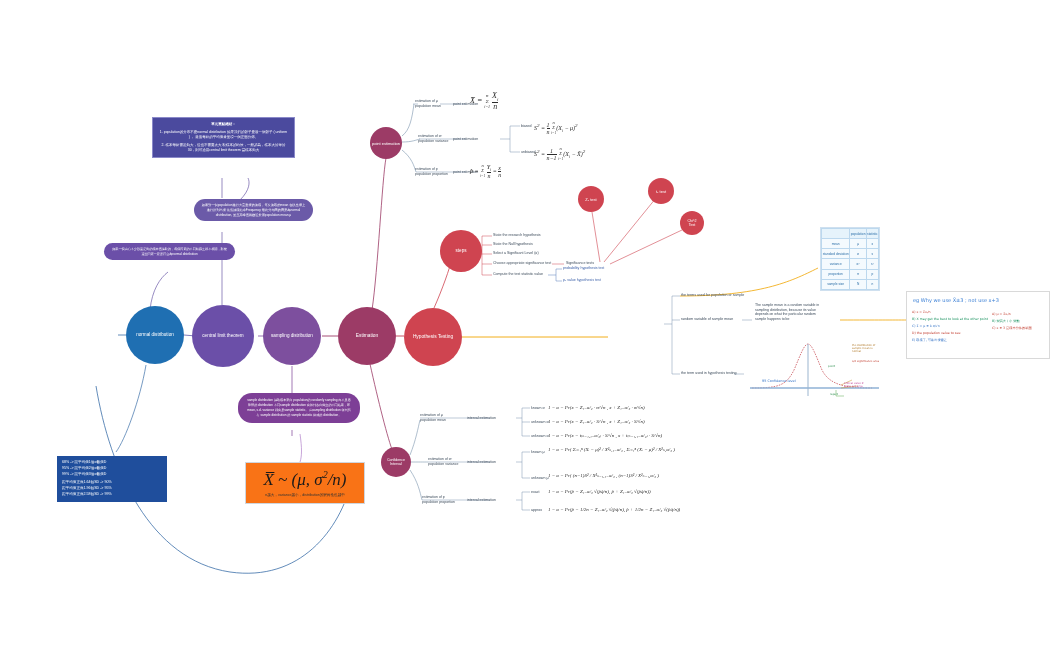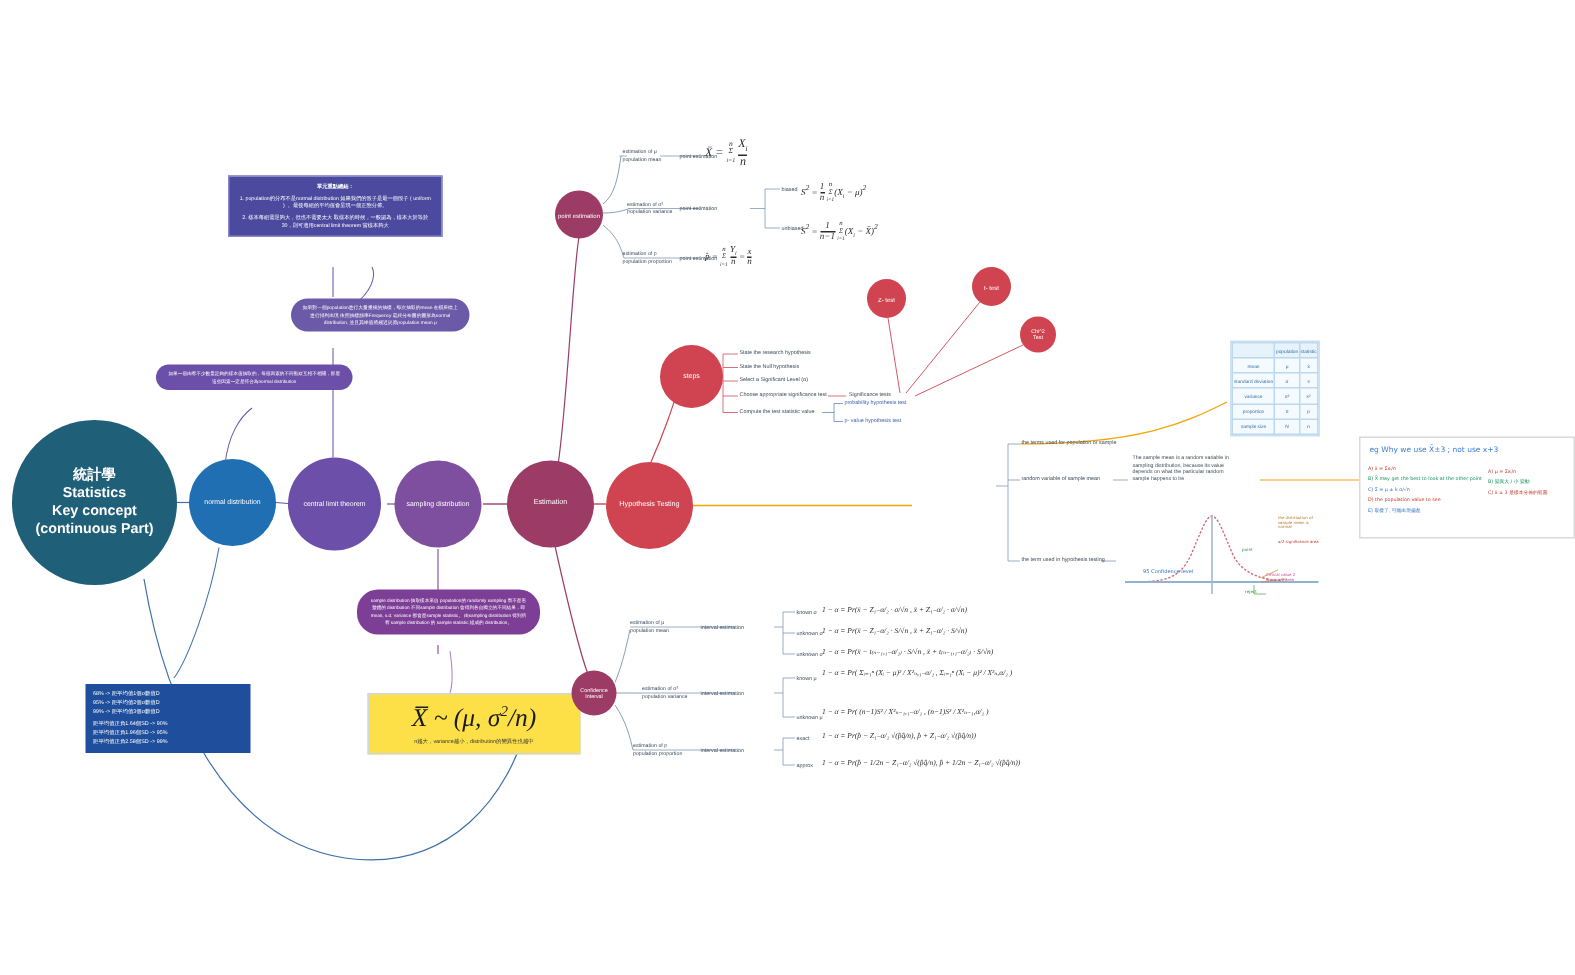--- a/index.html
+++ b/index.html
@@ -38,22 +38,22 @@
 
   .leaf{position:absolute;font-size:3.6px;color:#3b4a5a;white-space:nowrap;
         line-height:1.3;}
   .leaf-w{position:absolute;font-size:3.5px;color:#3b4a5a;width:56px;line-height:1.35;}
 
   .mathbox{position:absolute;color:#2b2b2b;font-family:"Liberation Serif","DejaVu Serif",serif;}
   .m2{font-size:8px;font-style:italic;}
   .m3{font-size:6px;font-style:italic;}
   .m4{font-size:5px;font-style:italic;}
 
-  .formulaCard{position:absolute;border:1px solid #cfd6de;background:#fde047;
-        text-align:center;padding:6px 15px;}
+  .formulaCard{position:absolute;border:1px solid #cfd6de;background:#f97316;
+        text-align:center;padding:6px 4px;}
   .formulaCard .big{font-family:"Liberation Serif",serif;font-size:17px;font-style:italic;color:#1a1a1a;}
   .formulaCard .cap{font-size:3.6px;color:#333;margin-top:3px;}
 
   .tablecard{position:absolute;border:1px solid #cfe0ef;background:#f4fafe;}
   .tablecard table{border-collapse:collapse;width:100%;height:100%;}
   .tablecard td,.tablecard th{border:1px solid #bcd8ee;font-size:3.2px;color:#2b6ea8;
         text-align:center;padding:0;font-weight:normal;}
   .tablecard th{background:#e6f3fb;}
 
   .noteCard{position:absolute;border:1px solid #d9d9d9;background:#fff;}
@@ -129,28 +129,20 @@
 
     <path d="M664 324 L672 324 M672 296 L672 374 M672 296 L680 296 M672 320 L680 320 M672 374 L680 374" stroke="#7a93ad" stroke-width="0.5" fill="none"></path>
     <path d="M742 320 L752 320" stroke="#7a93ad" stroke-width="0.5" fill="none"></path>
     <path d="M734 374 L744 374" stroke="#7a93ad" stroke-width="0.5" fill="none"></path>
 
     <path d="M680 296 C760 296, 790 282, 818 268" stroke="#F0A500" stroke-width="0.8" fill="none"></path>
 
     <path d="M840 320 C880 320, 890 320, 908 320" stroke="#F0A500" stroke-width="0.8" fill="none"></path>
   </svg>
 
-  <div class="node root" style="left:8px;top:280px;">
-    <div class="rt">
-      <span class="title-line">統計學</span>
-      <span class="title-line">Statistics</span>
-      <span class="title-line">Key concept</span>
-      <span class="title-line">(continuous Part)</span>
-    </div>
-  </div>
 
   <div class="node n-normal" style="left:126px;top:306px;">
     <span>normal distribution</span>
   </div>
   <div class="node n-clt" style="left:192px;top:305px;">
     <span>central limit theorem</span>
   </div>
   <div class="node n-samp" style="left:263px;top:307px;">
     <span>sampling distribution</span>
   </div>

